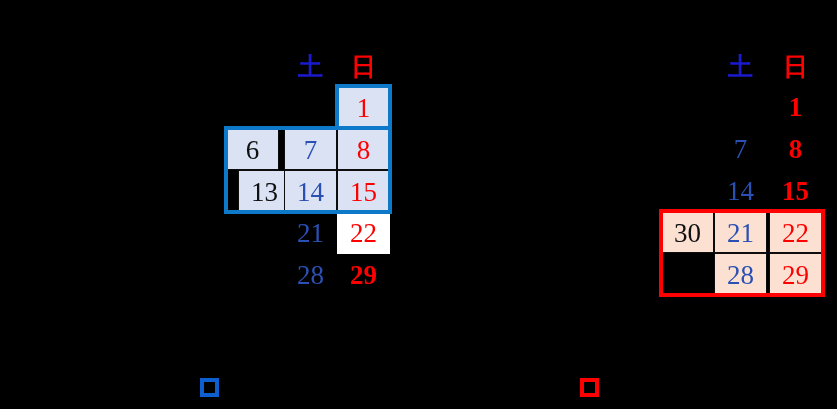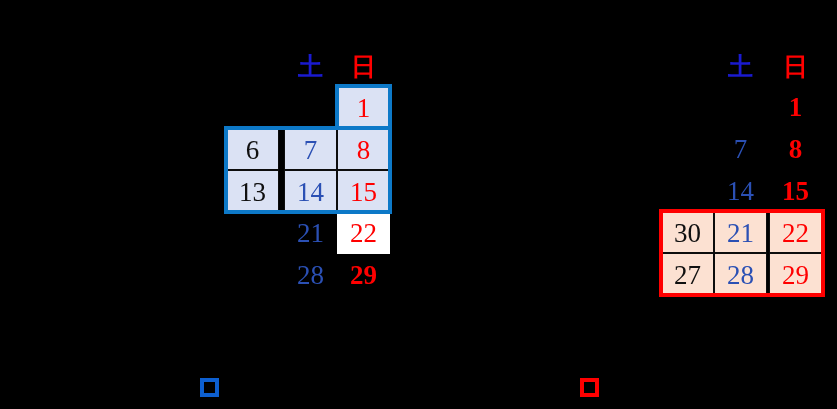--- a/index.html
+++ b/index.html
@@ -89,21 +89,21 @@
 
     <div class="dow sat" style="left:284px;top:52px;">土</div>
     <div class="dow sun" style="left:337px;top:52px;">日</div>
 
     <div class="cell sun fill-blue" style="left:337px;top:86px;">1</div>
 
     <div class="cell weekday fill-blue" style="left:226px;top:128px;">6</div>
     <div class="cell sat fill-blue" style="left:284px;top:128px;">7</div>
     <div class="cell sun fill-blue" style="left:337px;top:128px;">8</div>
 
-    <div class="cell weekday fill-blue" style="left:226px;top:170px;">13</div>
+    <div class="cell weekday fill-blue" style="left:238px;top:170px;">13</div>
     <div class="cell sat fill-blue" style="left:284px;top:170px;">14</div>
     <div class="cell sun fill-blue" style="left:337px;top:170px;">15</div>
 
     <div class="cell sat" style="left:284px;top:212px;">21</div>
     <div class="cell sun fill-white" style="left:337px;top:212px;">22</div>
 
     <div class="cell sat" style="left:284px;top:254px;">28</div>
     <div class="cell sun bold" style="left:337px;top:254px;">29</div>
 
     <div class="selection blue" style="left:335px;top:84px;width:57px;height:46px;"></div>
@@ -122,21 +122,20 @@
     <div class="cell sat" style="left:714px;top:128px;">7</div>
     <div class="cell sun bold" style="left:769px;top:128px;">8</div>
 
     <div class="cell sat" style="left:714px;top:170px;">14</div>
     <div class="cell sun bold" style="left:769px;top:170px;">15</div>
 
     <div class="cell weekday fill-red" style="left:661px;top:211px;">30</div>
     <div class="cell sat fill-red" style="left:714px;top:211px;">21</div>
     <div class="cell sun fill-red" style="left:769px;top:211px;">22</div>
 
-    <div class="cell weekday fill-red" style="left:661px;top:253px;">27</div>
     <div class="cell sat fill-red" style="left:714px;top:253px;">28</div>
     <div class="cell sun fill-red" style="left:769px;top:253px;">29</div>
 
     <div class="selection red" style="left:659px;top:209px;width:166px;height:88px;"></div>
 
     <div class="legend-box red" style="left:580px;top:378px;"></div>
   </div>
 
 </div>
 

